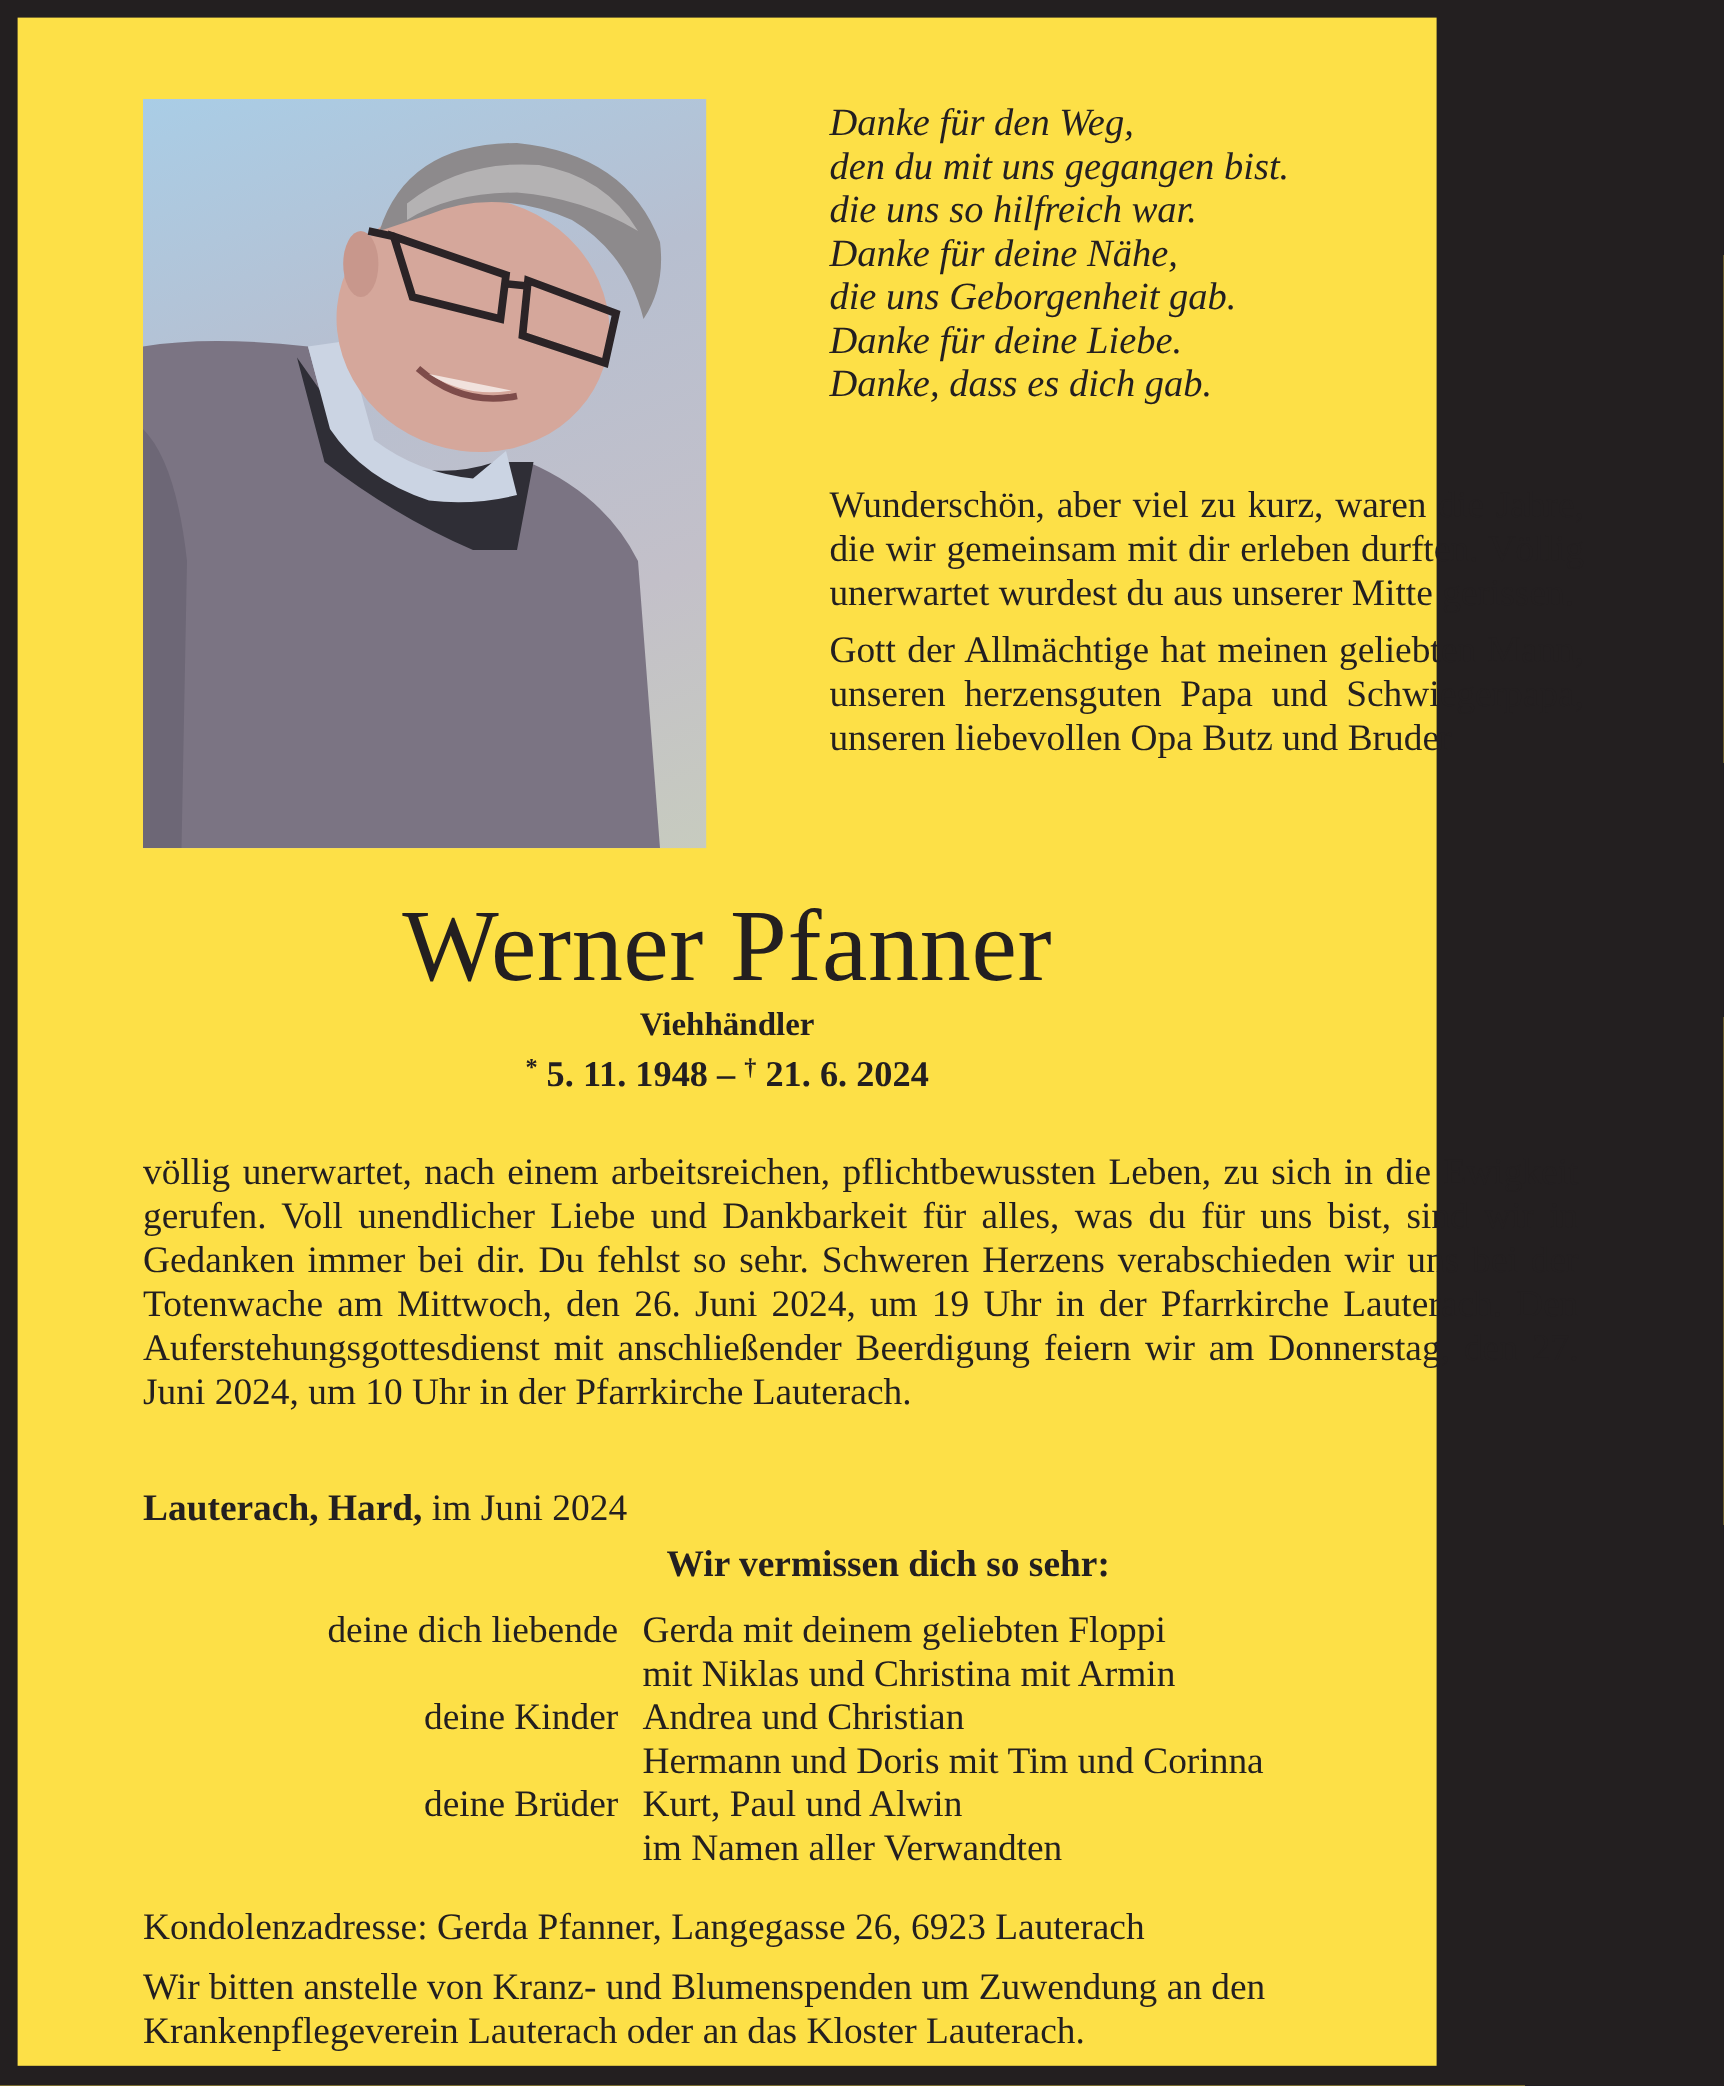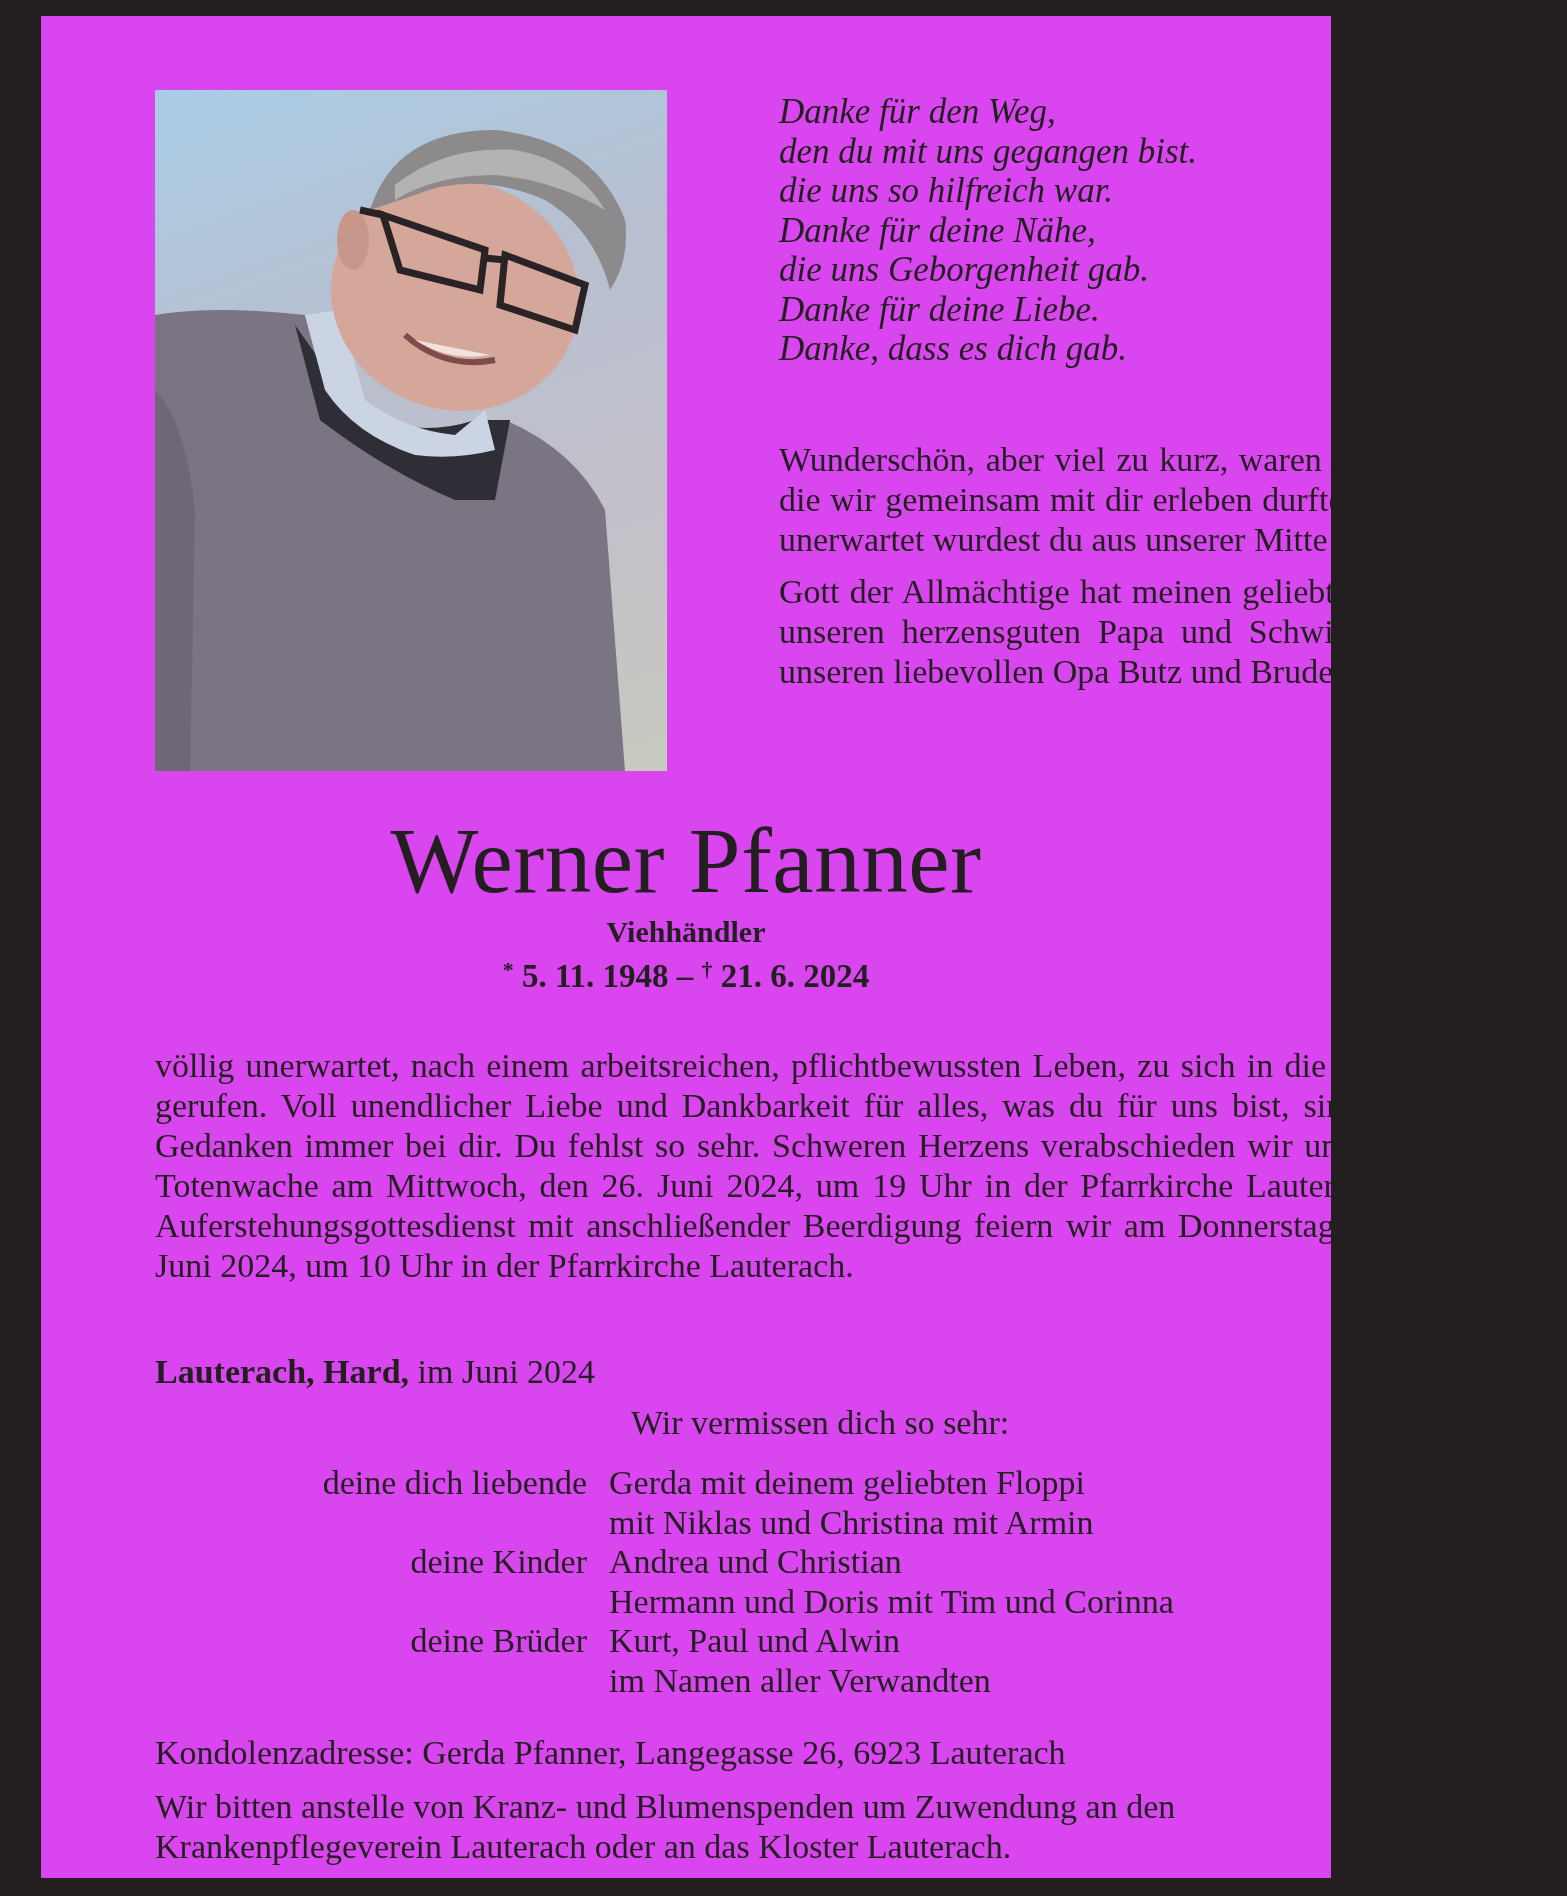--- a/index.html
+++ b/index.html
@@ -7,22 +7,21 @@
     width: 1567px; height: 1896px;
     background: #231f20;
     font-family: "Liberation Serif", "DejaVu Serif", serif;
     color: #231f20;
     overflow: hidden;
   }
   .page {
     position: absolute;
     left: 16px; top: 16px;
     width: 1290px; height: 1862px;
-    background: #d946ef;
-    margin-left: 25px;
+    background: #fde047;
   }
   .photo {
     position: absolute;
     left: 114px; top: 74px;
     width: 512px; height: 681px;
     overflow: hidden;
     background: linear-gradient(160deg, #a9cde6 0%, #b7bfd0 35%, #c3c0c9 70%, #c7cbbf 100%);
   }
   .photo svg { width: 100%; height: 100%; display: block; }
 
@@ -74,21 +73,21 @@
     text-align-last: left;
   }
   .place {
     position: absolute; left: 114px; top: 1336px;
     font-size: 34px; line-height: 40px;
   }
   .place b { font-weight: bold; }
 
   .miss {
     position: absolute; left: 590px; top: 1387px;
-    font-size: 34px; line-height: 40px;
+    font-size: 34px; line-height: 40px; font-weight: bold;
   }
   .family {
     position: absolute; left: 114px; top: 1447px;
     width: 1340px;
     font-size: 34px; line-height: 39.5px;
   }
   .fam-row { display: flex; }
   .fam-label { width: 454px; text-align: right; padding-right: 22px; box-sizing: border-box; white-space: nowrap; }
   .fam-value { flex: 1; white-space: nowrap; }
   .fam-value b { font-weight: normal; }

